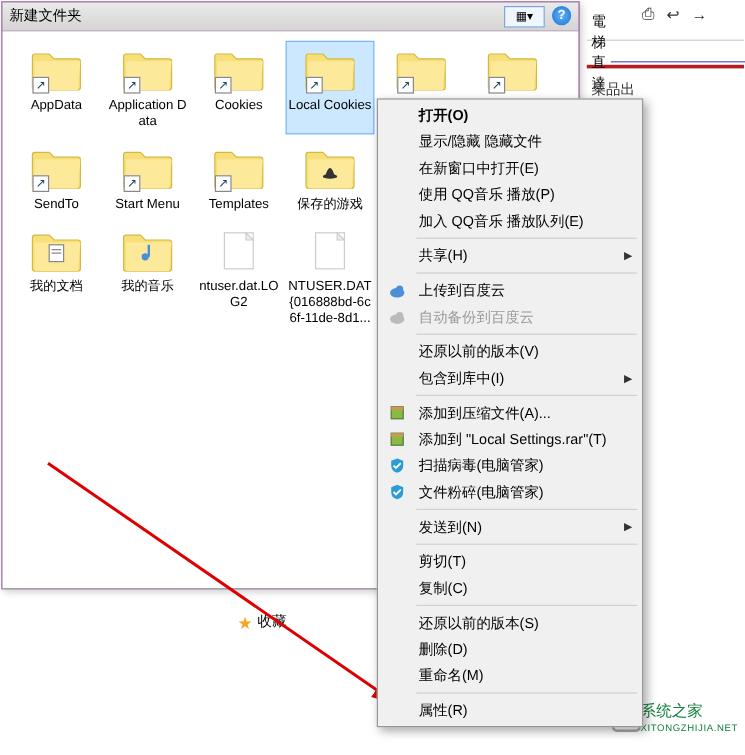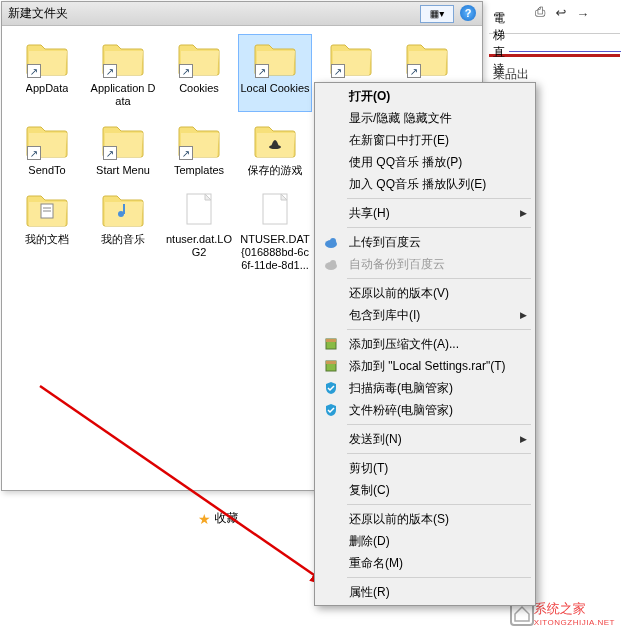--- a/index.html
+++ b/index.html
@@ -36,21 +36,21 @@
 .elevator-row { height: 24px; display: flex; align-items: center; padding: 2px 4px; margin-top: 10px; border-top: 1px solid #ccc; border-bottom: 3px solid #b91c1c; }
 .elevator-label { font-size: 12px; }
 .elevator-input { flex: 1; border: none; border-bottom: 1px solid #55c; margin: 0 4px; height: 16px; }
 .side-text { font-size: 12px; color: #333; padding: 6px 4px; line-height: 22px; }
 
 .fav-btn { position: absolute; left: 198px; top: 510px; font-size: 12px; cursor: pointer; display: flex; align-items: center; gap: 4px; }
 .fav-star { color: #f5a623; font-size: 14px; }
 
 .arrow-line { position: absolute; left: 38px; top: 384px; z-index: 50; pointer-events: none; }
 
-.watermark { position: absolute; right: 6px; bottom: 2px; color: #ef4444; font-size: 12px; display: flex; align-items: center; gap: 0; z-index: 5; }
+.watermark { position: absolute; right: 6px; bottom: 18px; color: #15803d; font-size: 12px; display: flex; align-items: center; gap: 0; z-index: 5; }
 .wm-icon { width: 24px; height: 24px; border: 2px solid #aaa; border-radius: 4px; display: flex; align-items: center; justify-content: center; }
 </style>
 </head>
 <body>
 
 <div class="window">
   <div class="titlebar">
     <span class="titlebar-text">新建文件夹</span>
     <div class="titlebar-icons">
       <span class="view-toggle">▦▾</span>

